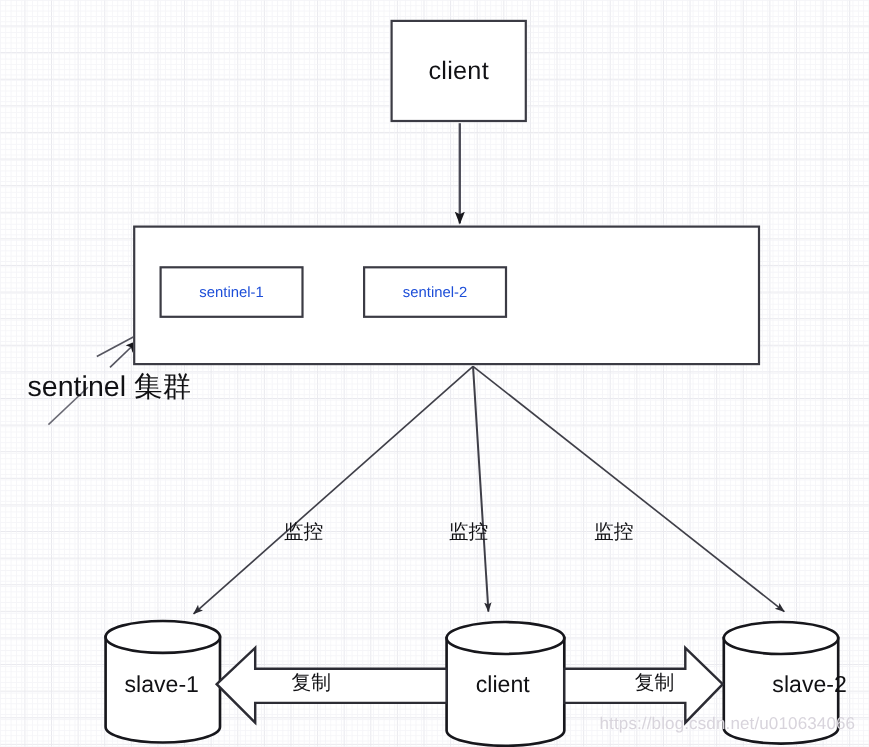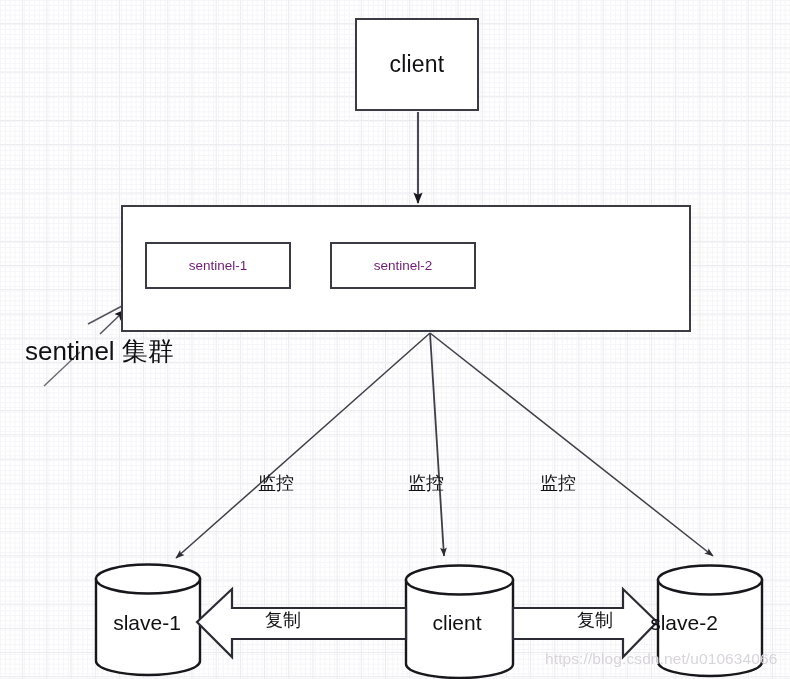--- a/index.html
+++ b/index.html
@@ -56,45 +56,45 @@
   }
   #sentinel-cluster-box {
     left: 121px; top: 205px; width: 570px; height: 127px;
     border-width: 2.5px;
     display: block;
   }
   .sentinel-node {
     position: absolute;
     box-sizing: border-box;
     top: 242px;
-    width: 146px; height: 47px;
+    width: 131px; height: 47px;
     background: #ffffff;
     border: 2.5px solid #3b3b44;
     display: flex;
     align-items: center;
     justify-content: center;
     font-size: 13.5px;
-    color: #701a75;
+    color: #1d4ed8;
     z-index: 4;
   }
   #sentinel-node-1 { left: 145px; }
   #sentinel-node-2 { left: 330px; }
   #sentinel-node-3 { left: 505px; }
   .cyl-label {
     position: absolute;
     z-index: 6;
     width: 104px;
     text-align: center;
     font-size: 21px;
     color: #111114;
     pointer-events: none;
   }
   #label-slave-1 { left: 95px; top: 611px; }
   #label-master  { left: 405px; top: 611px; }
-  #label-slave-2 { left: 632px; top: 611px; }
+  #label-slave-2 { left: 684px; top: 611px; }
 
   .diagram-text {
     position: absolute;
     z-index: 5;
     color: #111114;
     white-space: nowrap;
   }
   #sentinel-cluster-label {
     left: 25px; top: 334px;
     font-size: 26px;

